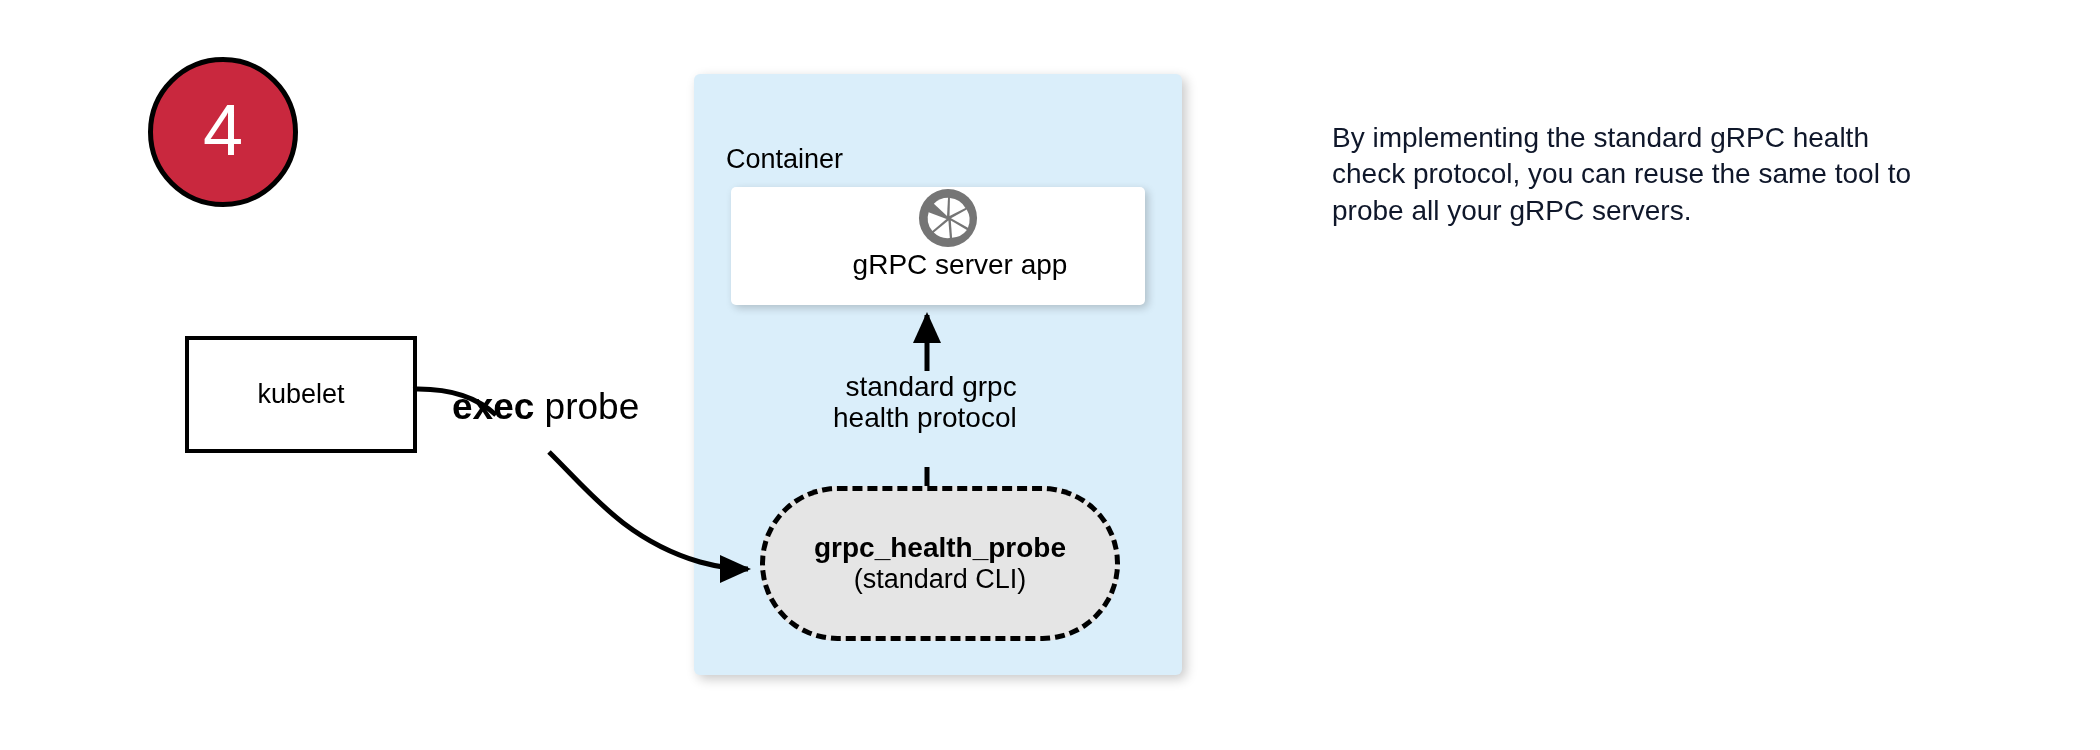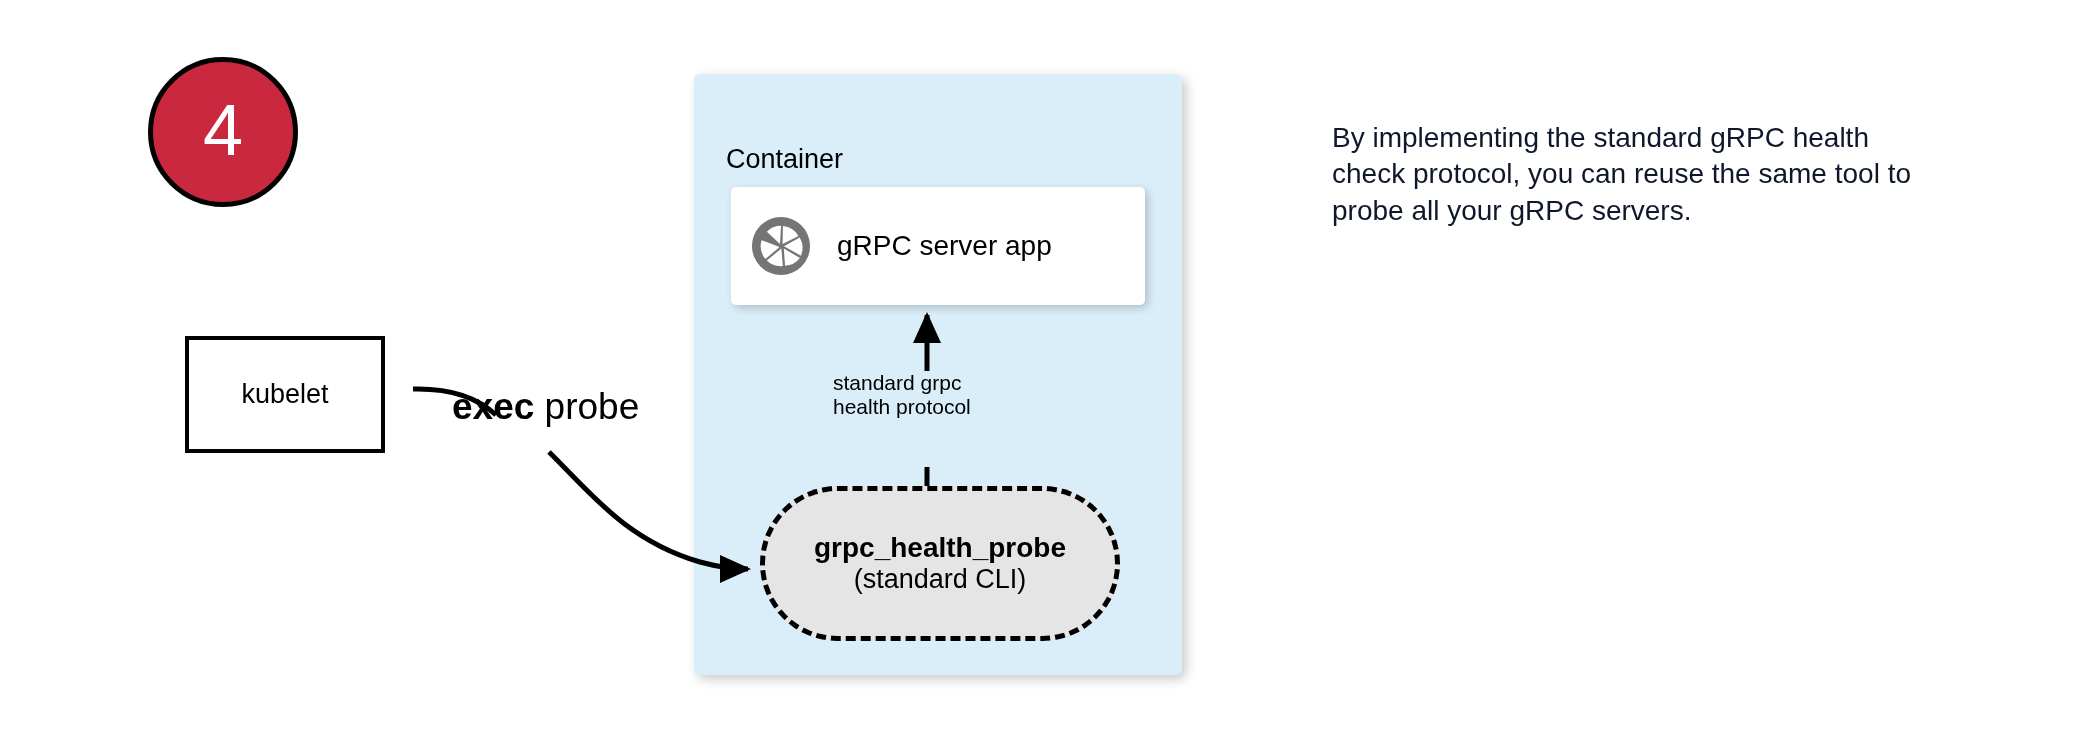--- a/index.html
+++ b/index.html
@@ -71,20 +71,21 @@
     top: 187px;
     width: 414px;
     height: 118px;
     background: #ffffff;
     border-radius: 5px;
     box-shadow: 3px 3px 9px rgba(0,0,0,0.20);
     display: flex;
     align-items: center;
     padding-left: 19px;
     box-sizing: border-box;
+    flex-direction: column;
   }
   .aperture-icon {
     width: 62px;
     height: 62px;
     flex: 0 0 62px;
     display: block;
   }
   .server-card .label {
     margin-left: 25px;
     font-size: 28px;
@@ -120,21 +121,21 @@
     color: #000000;
     white-space: nowrap;
     line-height: 1.18;
   }
 
   
   .kubelet-box {
     position: absolute;
     left: 185px;
     top: 336px;
-    width: 200px;
+    width: 232px;
     height: 117px;
     background: #ffffff;
     border: 4px solid #000000;
     box-sizing: border-box;
     display: flex;
     align-items: center;
     justify-content: center;
   }
   .kubelet-box .label {
     font-size: 27px;
@@ -151,23 +152,23 @@
   .exec-label {
     left: 452px;
     top: 386px;
     font-size: 37px;
   }
   .exec-label b { font-weight: bold; }
 
   .protocol-label {
     left: 833px;
     top: 371px;
-    font-size: 21px;
+    font-size: 28px;
     line-height: 1.12;
-    text-align: left;
+    text-align: right;
   }
 
   
   .side-note {
     position: absolute;
     left: 1332px;
     top: 120px;
     width: 580px;
     font-size: 28px;
     line-height: 1.30;

